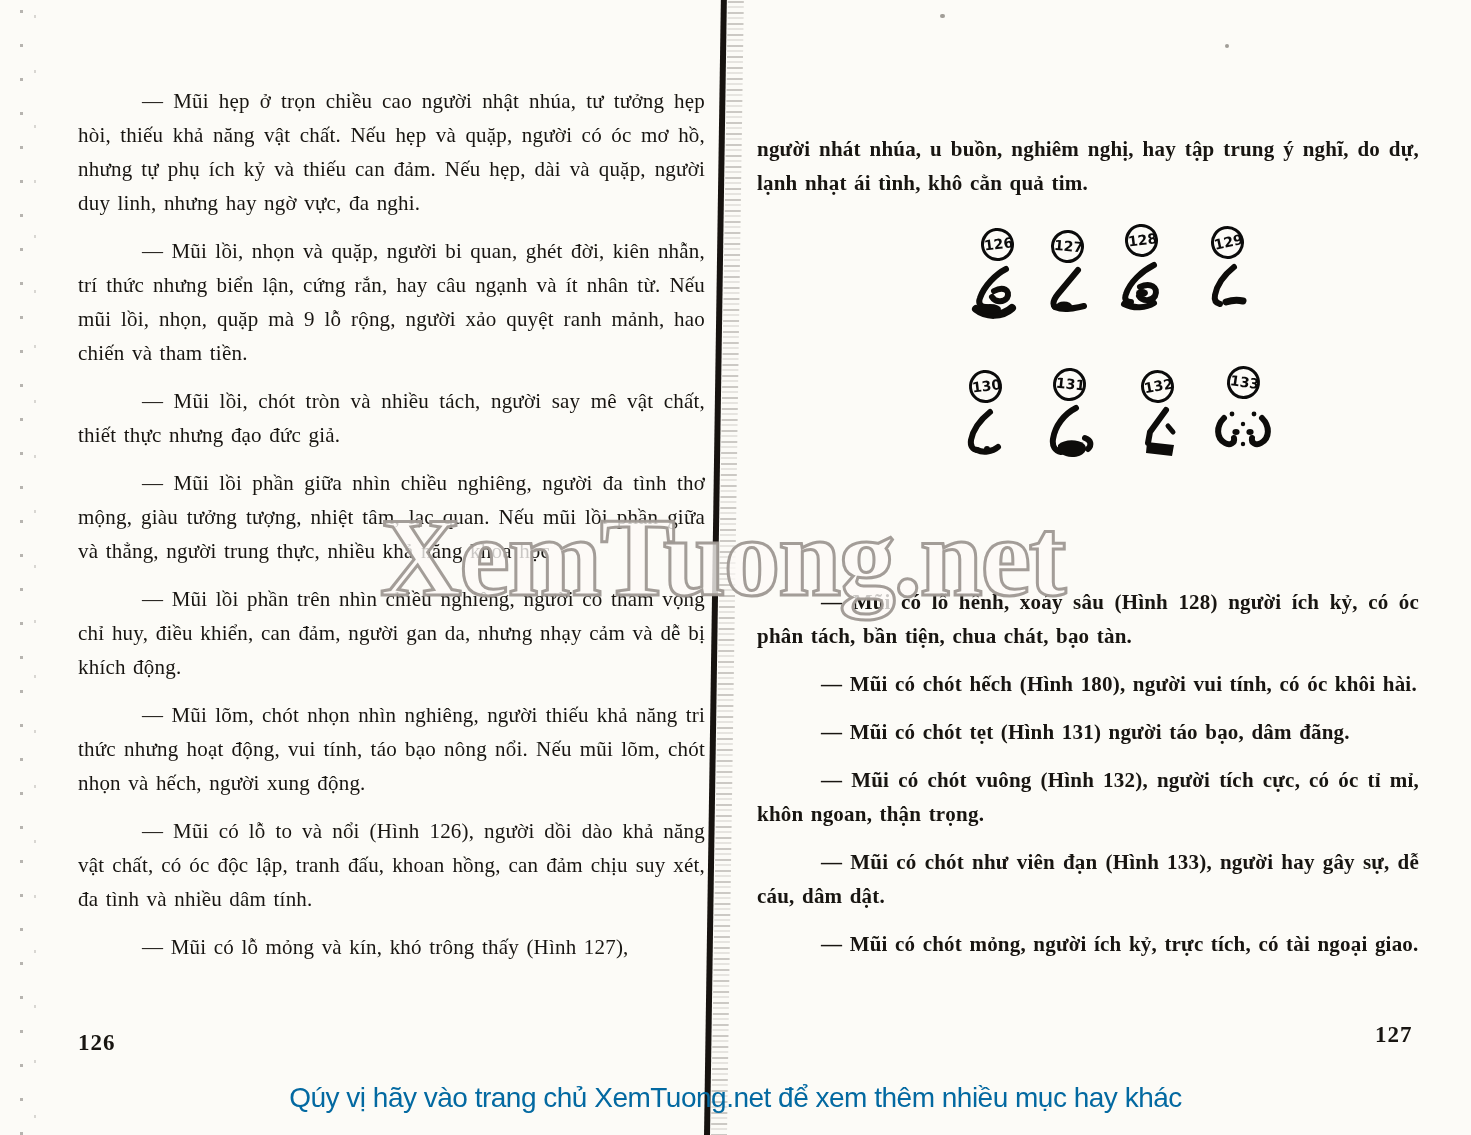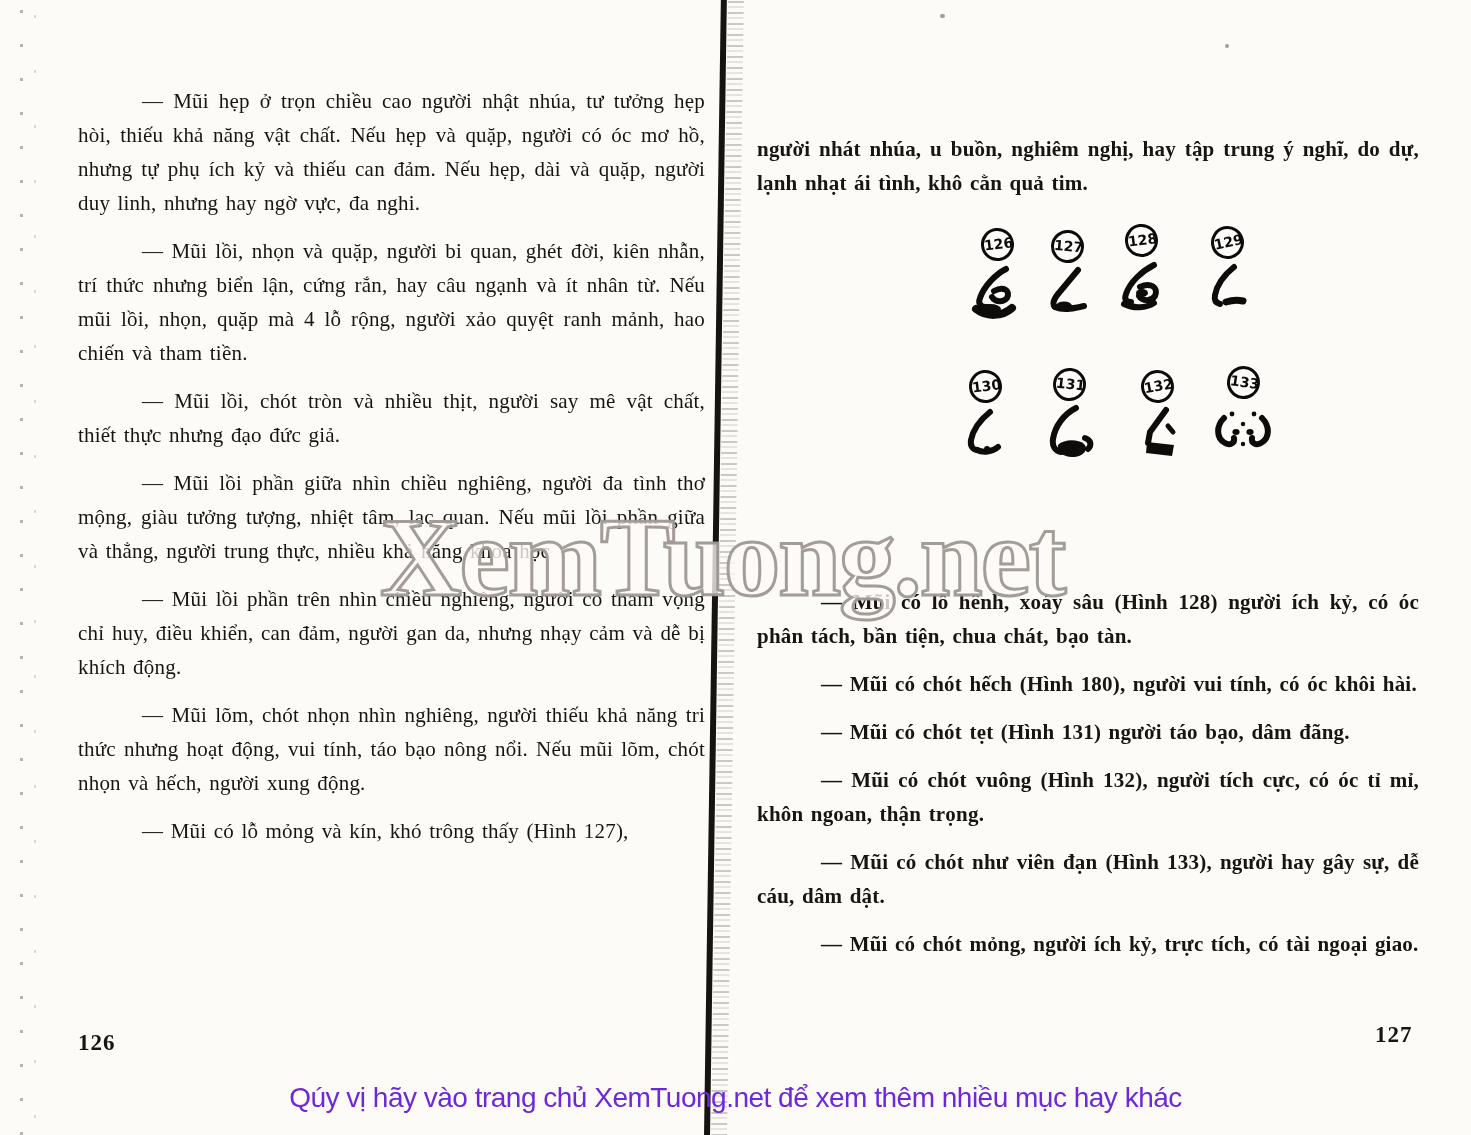--- a/index.html
+++ b/index.html
@@ -83,43 +83,44 @@
     color:rgba(252,250,247,.78);
     -webkit-text-stroke:3px rgba(158,152,146,.95);
     white-space:nowrap;
     z-index:5;
   }
   
   .footer{
     position:absolute;left:0;right:0;top:1082px;
     text-align:center;
     font-family:"Liberation Sans", sans-serif;
-    font-size:28px;color:#6d28d9;
+    font-size:28px;color:#0369a1;
     letter-spacing:-.5px;
   }
 </style>
 </head>
 <body>
 
 <div class="scan">
 
   <div class="edge-noise"></div>
   <span class="speck" style="left:940px;top:14px;width:5px;height:4px;"></span>
   <span class="speck" style="left:1225px;top:44px;width:4px;height:4px;"></span>
 
   <div class="spine"></div>
   <div class="spine-speckle"></div>
 
   <div class="col left-col" style="left:78px;top:84px;width:627px;">
     <p class="para">— Mũi hẹp ở trọn chiều cao người nhật nhúa, tư tưởng hẹp hòi, thiếu khả năng vật chất. Nếu hẹp và quặp, người có óc mơ hồ, nhưng tự phụ ích kỷ và thiếu can đảm. Nếu hẹp, dài và quặp, người duy linh, nhưng hay ngờ vực, đa nghi.</p>
-    <p class="para">— Mũi lồi, nhọn và quặp, người bi quan, ghét đời, kiên nhẫn, trí thức nhưng biển lận, cứng rắn, hay câu ngạnh và ít nhân từ. Nếu mũi lồi, nhọn, quặp mà 4 lỗ rộng, người xảo quyệt ranh mảnh, hao chiến và tham tiền.</p>
-    <p class="para">— Mũi lồi, chót tròn và nhiều thịt, người say mê vật chất, thiết thực nhưng đạo đức giả.</p>
+    <p class="para">— Mũi lồi, nhọn và quặp, người bi quan, ghét đời, kiên nhẫn, trí thức nhưng biển lận, cứng rắn, hay câu ngạnh và ít nhân từ. Nếu mũi lồi, nhọn, quặp mà 9 lỗ rộng, người xảo quyệt ranh mảnh, hao chiến và tham tiền.</p>
+    <p class="para">— Mũi lồi, chót tròn và nhiều tách, người say mê vật chất, thiết thực nhưng đạo đức giả.</p>
     <p class="para">— Mũi lồi phần giữa nhìn chiều nghiêng, người đa tình thơ mộng, giàu tưởng tượng, nhiệt tâm, lạc quan. Nếu mũi lồi phần giữa và thẳng, người trung thực, nhiều khả năng khoa học</p>
     <p class="para">— Mũi lồi phần trên nhìn chiều nghiêng, người có tham vọng chỉ huy, điều khiển, can đảm, người gan da, nhưng nhạy cảm và dễ bị khích động.</p>
     <p class="para">— Mũi lõm, chót nhọn nhìn nghiêng, người thiếu khả năng tri thức nhưng hoạt động, vui tính, táo bạo nông nổi. Nếu mũi lõm, chót nhọn và hếch, người xung động.</p>
+    <p class="para">— Mũi có lỗ to và nổi (Hình 126), người dồi dào khả năng vật chất, có óc độc lập, tranh đấu, khoan hồng, can đảm chịu suy xét, đa tình và nhiều dâm tính.</p>
     <p class="para">— Mũi có lỗ mỏng và kín, khó trông thấy (Hình 127),</p>
   </div>
   <div class="pageno" style="left:78px;top:1030px;">126</div>
 
   <div class="col bold-col" style="left:757px;top:84px;width:662px;margin-top:48px;">
     <p class="para" style="text-indent:0;">người nhát nhúa, u buồn, nghiêm nghị, hay tập trung ý nghĩ, do dự, lạnh nhạt ái tình, khô cằn quả tim.</p>
   </div>
 
   <div class="figures">
 

